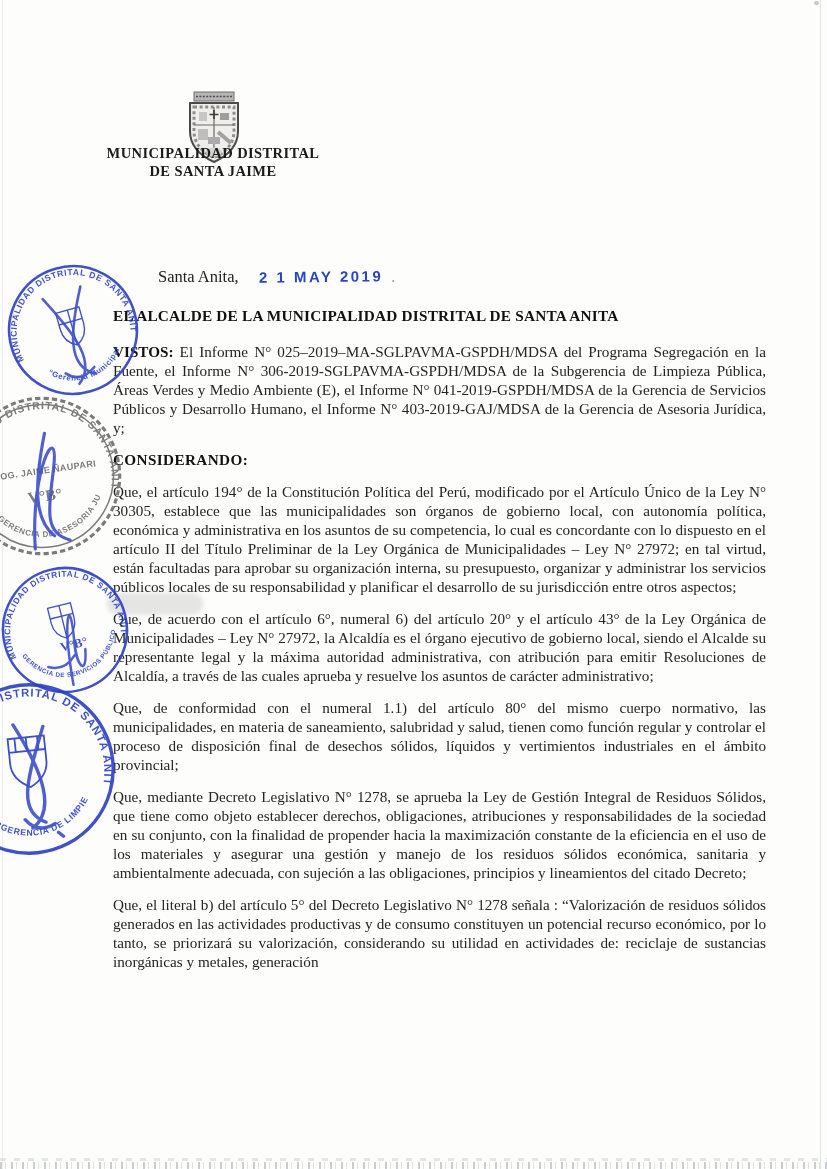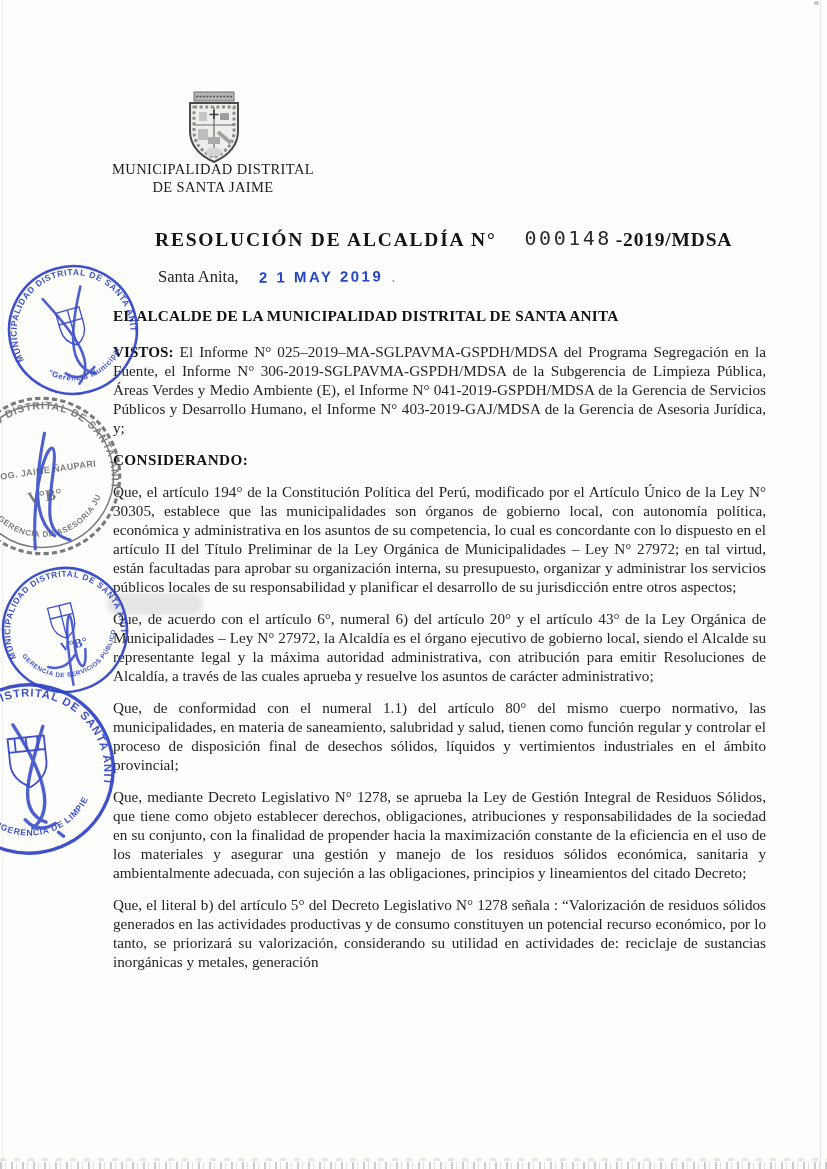--- a/index.html
+++ b/index.html
@@ -19,22 +19,22 @@
     opacity:.8;
   }
   .bottom-noise2{
     position:absolute;left:0;bottom:8px;width:100%;height:3px;
     background:repeating-linear-gradient(90deg,
       rgba(120,120,120,.18) 0 6px, rgba(255,255,255,0) 6px 14px);
   }
   
   .logo{position:absolute;left:178px;top:90px;width:72px;height:78px;}
   .org-name{
-    position:absolute;left:106px;top:161px;width:214px;text-align:center;
-    font-weight:normal;font-size:14.5px;line-height:17.5px;color:#1b1b1b;letter-spacing:.4px;
+    position:absolute;left:106px;top:145px;width:214px;text-align:center;
+    font-weight:bold;font-size:14.5px;line-height:17.5px;color:#1b1b1b;letter-spacing:.4px;
   }
   .title-row{position:absolute;left:155px;top:227px;white-space:nowrap;}
   .title-label{font-weight:bold;font-size:19.5px;letter-spacing:1.8px;color:#151515;}
   .title-number{
     display:inline-block;margin-left:24px;font-family:"DejaVu Sans Mono",monospace;
     font-size:20px;letter-spacing:2.5px;color:#2a2a2a;transform:translateY(-1px);
   }
   .title-suffix{font-weight:bold;font-size:19.5px;letter-spacing:.8px;color:#151515;}
   .date-row{position:absolute;left:114px;top:267px;font-size:16.5px;color:#222;margin-left:44px;}
   .date-stamp{
@@ -96,25 +96,20 @@
     <path d="M40,42 l13,11" stroke="#a0a0a0" stroke-width="4"></path>
     <rect x="30" y="47" width="12" height="7" fill="#ababab"></rect>
     <ellipse cx="36" cy="62" rx="8" ry="4.5" fill="#d4d4d4"></ellipse>
   </svg>
 
   <div class="org-name">
     <div>MUNICIPALIDAD DISTRITAL</div>
     <div>DE SANTA JAIME</div>
   </div>
 
-  <div class="title-row">
-    <span class="title-label">RESOLUCIÓN DE ALCALDÍA N°</span>
-    <span class="title-number">000148</span>
-    <span class="title-suffix">-2019/MDSA</span>
-  </div>
 
   <div class="date-row">
     <span>Santa Anita,</span>
     <span class="date-stamp">2 1 MAY 2019</span>
     <span class="date-dot">.</span>
   </div>
 
   <div class="text-col">
     <p class="addressee">EL ALCALDE DE LA MUNICIPALIDAD DISTRITAL DE SANTA ANITA</p>
 

